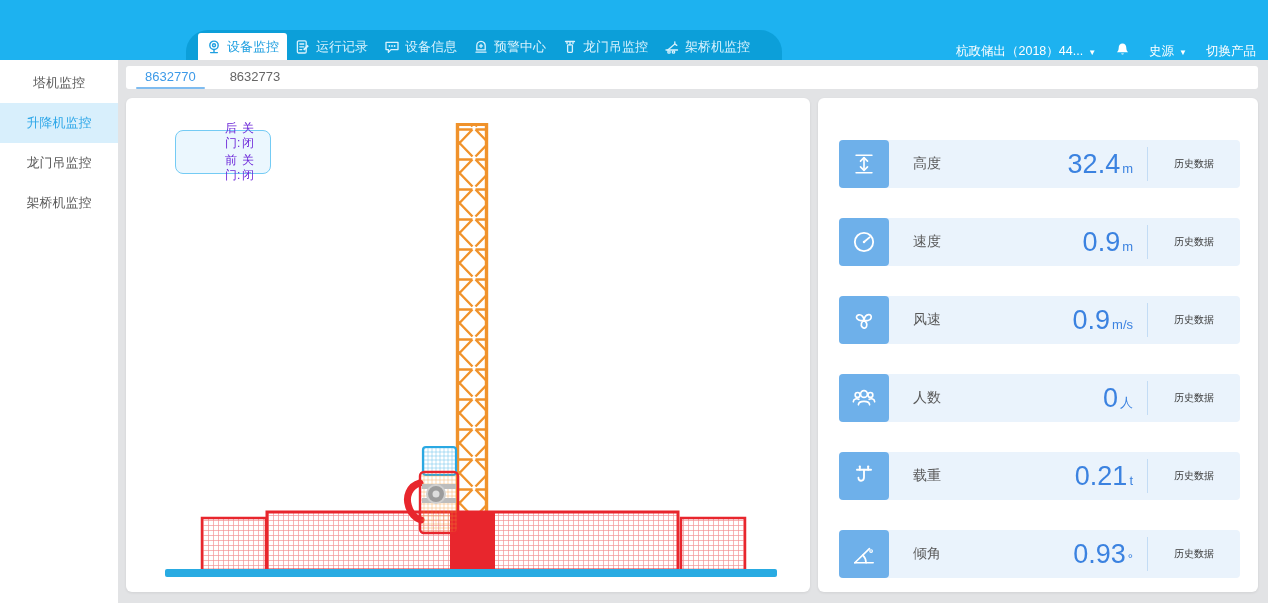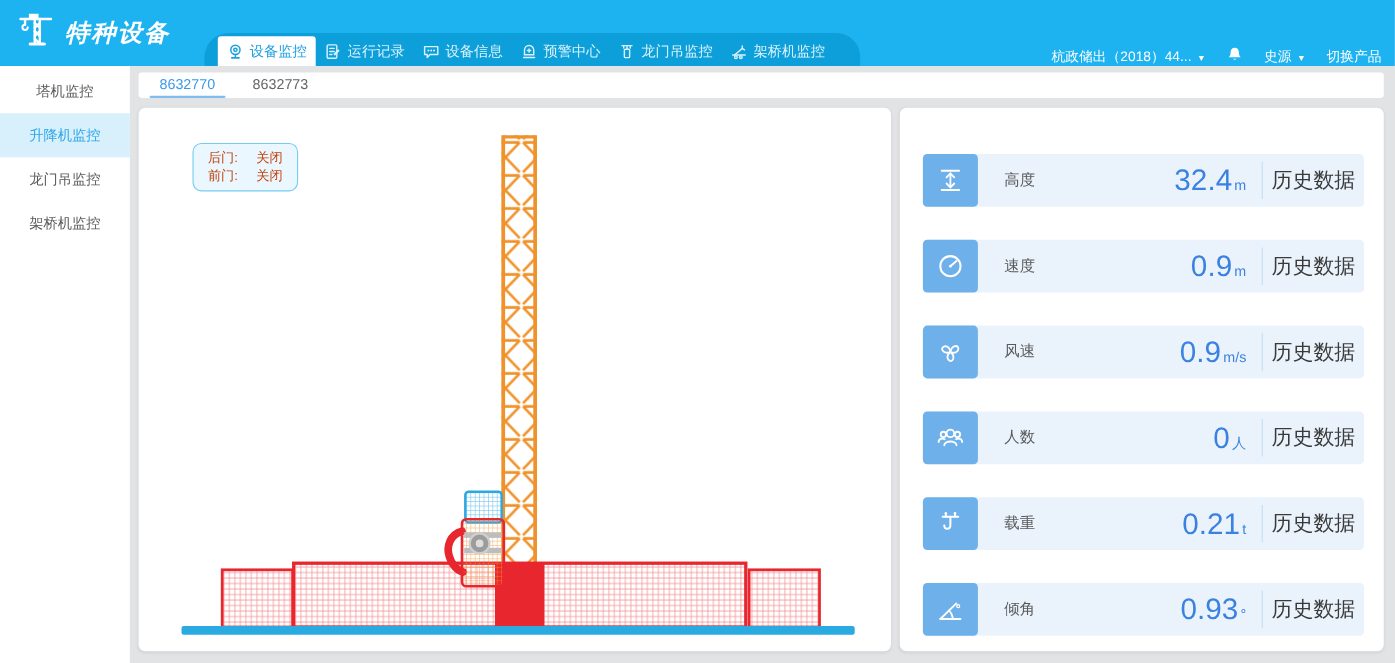--- a/index.html
+++ b/index.html
@@ -34,50 +34,38 @@
   .device-tab { position:relative; height:23px; line-height:22px; padding:0 9px; margin-right:16px; font-size:13px; color:#666; cursor:pointer; }
   .device-tab.active { color:#3d9ae8; }
   .device-tab.active::after { content:""; position:absolute; left:0; right:0; bottom:0; height:2px; background:#7fbcf0; border-radius:1px; }
 
   
   .left-panel { position:absolute; left:126px; top:98px; width:684px; height:494px; background:#fff; border-radius:6px; box-shadow:0 1px 3px rgba(0,0,0,.08); }
   .right-panel { position:absolute; left:818px; top:98px; width:440px; height:494px; background:#fff; border-radius:6px; box-shadow:0 1px 3px rgba(0,0,0,.08); padding:42px 18px 0 21px; display:flex; flex-direction:column; gap:30px; }
 
   
   .door-box { position:absolute; left:49px; top:32px; width:96px; height:44px; border:1px solid #74cbf4; border-radius:8px; background:#ebf7fe; display:flex; flex-direction:column; justify-content:center; gap:2px; padding:0 13px; z-index:3; }
-  .door-row { display:flex; justify-content:space-between; font-size:12px; color:#c2410c; line-height:15px; }
+  .door-row { display:flex; justify-content:flex-start; font-size:12px; color:#6d28d9; line-height:15px;margin-left:36px; }
 
   .illustration { position:absolute; left:0; top:0; width:684px; height:494px; }
 
   
   .metric-row { height:48px; background:#eaf3fc; border-radius:4px; display:flex; align-items:center; flex:none; }
   .metric-icon-box { width:50px; height:48px; flex:none; background:#6eb0ea; border-radius:4px; display:flex; align-items:center; justify-content:center; }
   .metric-label { margin-left:24px; font-size:14px; color:#595959; }
   .metric-value-wrap { margin-left:auto; display:flex; align-items:baseline; }
   .metric-value { font-size:27px; color:#3b82e0; }
   .metric-unit { font-size:13px; color:#3b82e0; margin-left:2px; }
   .metric-divider { width:1px; height:34px; background:#c3dcf5; margin-left:14px; }
-  .metric-action { width:92px; text-align:center; font-size:19px; color:#3a3a3a; cursor:pointer; flex:none; }
+  .metric-action { width:92px; text-align:center; font-size:10px; color:#3a3a3a; cursor:pointer; flex:none; }
 </style>
 </head>
 <body>
 
 <div class="header">
-  <div class="brand">
-    <span class="brand-logo" id="brand-logo-slot"><svg viewBox="0 0 40 40" width="37" height="37" fill="none" stroke="#fff" stroke-width="2.4" stroke-linecap="round">
-          <path d="M5 9 H35"></path>
-          <path d="M14 4.5 h8 v4.5 h-8 z" fill="#fff" stroke-width="1.5"></path>
-          <path d="M19 9 V33 M24 9 V33"></path>
-          <path d="M19 13 L24 17.5 M24 13 L19 17.5 M19 21 L24 25.5 M24 21 L19 25.5 M19 28.5 L24 33"></path>
-          <path d="M9.5 9 V14.5"></path>
-          <path d="M9.5 14.5 a2.6 2.6 0 1 0 2.6 2.6" stroke-width="2"></path>
-          <path d="M14.5 33.5 H28.5" stroke-width="3"></path>
-        </svg></span>
-    <span class="brand-title">特种设备</span>
-  </div>
   <div class="nav-strip">
       <div class="nav-item active">
     <span class="nav-icon">
           <svg viewBox="0 0 16 16" width="16" height="16" fill="none" stroke="currentColor" stroke-width="1.4" stroke-linecap="round">
             <circle cx="8" cy="6.3" r="4.2"></circle>
             <circle cx="8" cy="6.3" r="1.5"></circle>
             <path d="M8 10.8 v2 M4.6 13.6 h6.8"></path>
           </svg>
         </span>
     <span class="nav-label">设备监控</span>

